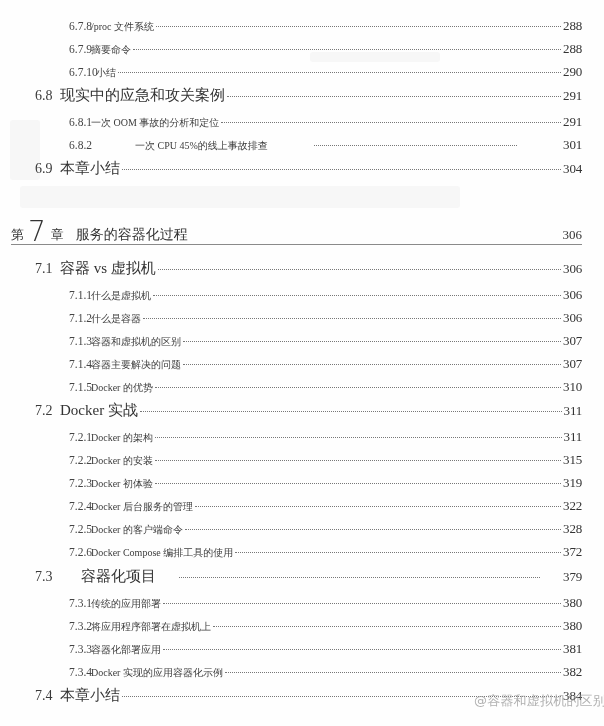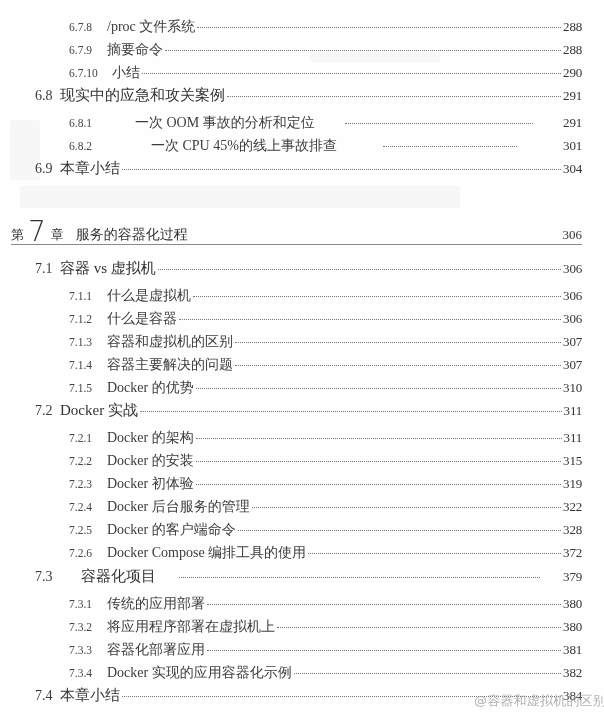--- a/index.html
+++ b/index.html
@@ -53,23 +53,23 @@
     
     .lvl2 { font-size: 11.5px; }
     .lvl2 .num {
       margin-left: 69px;
       width: 22px;
       font-size: 11.5px;
       color: #444;
     }
     .lvl2 .num.wide { width: 24px; }
     .lvl2 .title {
-      font-size: 14px;
+      font-size: 10px;
       color: #3c3c3c;
-      margin-left: 16px;
+      margin-left: 0;
     }
     
     .lvl1 { font-size: 15px; }
     .lvl1 .num {
       margin-left: 35px;
       width: 25px;
       font-size: 14px;
       color: #3a3a3a;
     }
     .lvl1 .title {
@@ -149,21 +149,21 @@
     <span class="title">小结</span>
     <span class="leader"></span>
     <span class="page-num">290</span>
   </div>
   <div class="toc-row lvl1" style="top:86px;">
     <span class="num">6.8</span>
     <span class="title">现实中的应急和攻关案例</span>
     <span class="leader"></span>
     <span class="page-num">291</span>
   </div>
-  <div class="toc-row lvl2" style="top:114px;gap:28px;">
+  <div class="toc-row lvl2" style="top:114px;">
     <span class="num">6.8.1</span>
     <span class="title">一次 OOM 事故的分析和定位</span>
     <span class="leader"></span>
     <span class="page-num">291</span>
   </div>
   <div class="toc-row lvl2" style="top:137px;gap:44px;">
     <span class="num">6.8.2</span>
     <span class="title">一次 CPU 45%的线上事故排查</span>
     <span class="leader"></span>
     <span class="page-num">301</span>

